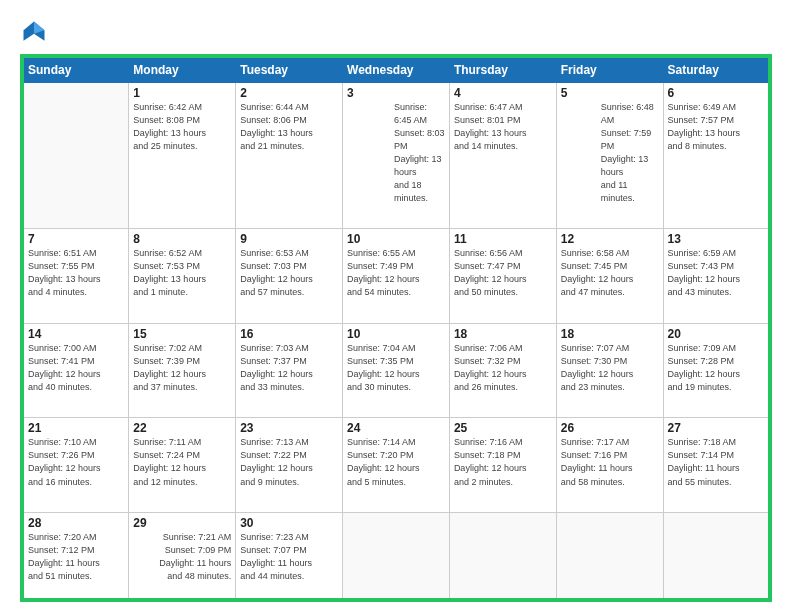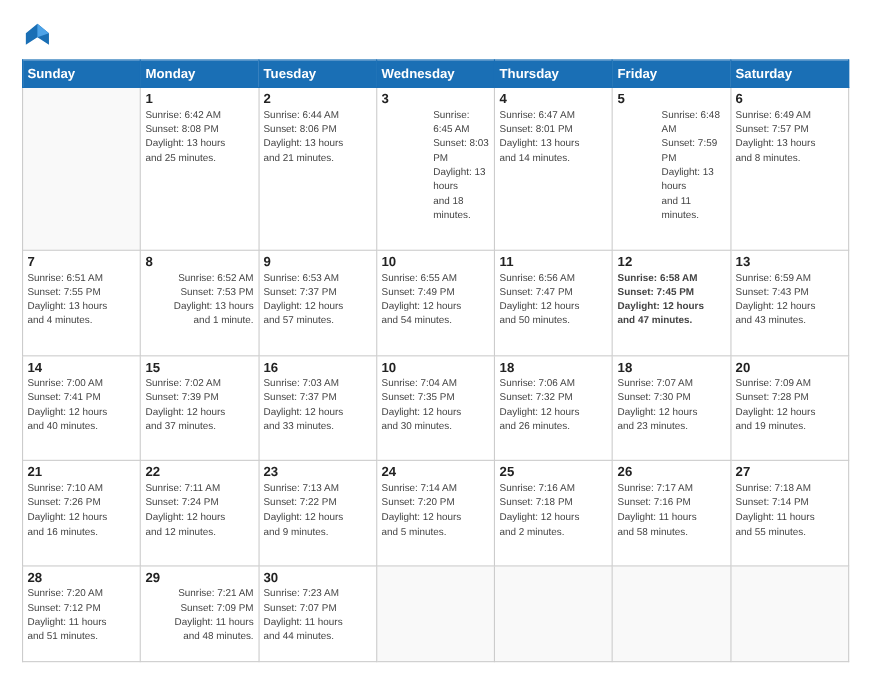--- a/index.html
+++ b/index.html
@@ -49,21 +49,21 @@
       font-weight: bold;
       color: #222;
       line-height: 1.1;
     }
     .location {
       font-size: 14px;
       color: #555;
     }
     .calendar {
       flex: 1;
-      border: 1px solid #22c55e;
+      border: 4px solid #22c55e;
       border-collapse: collapse;
       width: 100%;
       table-layout: fixed;
     }
     .calendar th {
       background: #1a6fb5;
       color: #fff;
       font-size: 12px;
       font-weight: bold;
       padding: 5px 4px;
@@ -179,49 +179,49 @@
         <tr>
           <td>
             <span class="day-num">7</span>
             <div class="day-info" style="white-space: pre-line;">Sunrise: 6:51 AM
 Sunset: 7:55 PM
 Daylight: 13 hours
 and 4 minutes.</div>
           </td>
           <td>
             <span class="day-num">8</span>
-            <div class="day-info" style="white-space: pre-line; text-align: right;">Sunrise: 6:52 AM
+            <div class="day-info" style="white-space: pre-line;">Sunrise: 6:52 AM
 Sunset: 7:53 PM
 Daylight: 13 hours
 and 1 minute.</div>
           </td>
           <td>
             <span class="day-num">9</span>
             <div class="day-info" style="white-space: pre-line;">Sunrise: 6:53 AM
-Sunset: 7:37 PM
+Sunset: 7:03 PM
 Daylight: 12 hours
 and 57 minutes.</div>
           </td>
           <td>
             <span class="day-num">10</span>
             <div class="day-info" style="white-space: pre-line;">Sunrise: 6:55 AM
 Sunset: 7:49 PM
 Daylight: 12 hours
 and 54 minutes.</div>
           </td>
           <td>
             <span class="day-num">11</span>
             <div class="day-info" style="white-space: pre-line;">Sunrise: 6:56 AM
 Sunset: 7:47 PM
 Daylight: 12 hours
 and 50 minutes.</div>
           </td>
           <td>
             <span class="day-num">12</span>
-            <div class="day-info" style="white-space: pre-line; font-weight: bold;">Sunrise: 6:58 AM
+            <div class="day-info" style="white-space: pre-line;">Sunrise: 6:58 AM
 Sunset: 7:45 PM
 Daylight: 12 hours
 and 47 minutes.</div>
           </td>
           <td>
             <span class="day-num">13</span>
             <div class="day-info" style="white-space: pre-line;">Sunrise: 6:59 AM
 Sunset: 7:43 PM
 Daylight: 12 hours
 and 43 minutes.</div>

